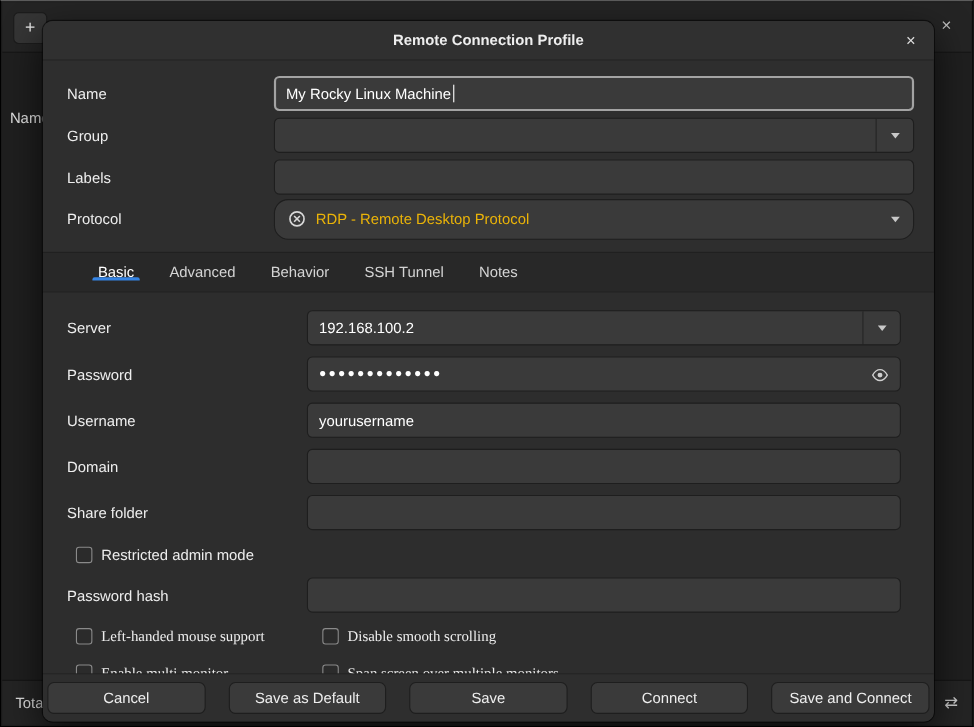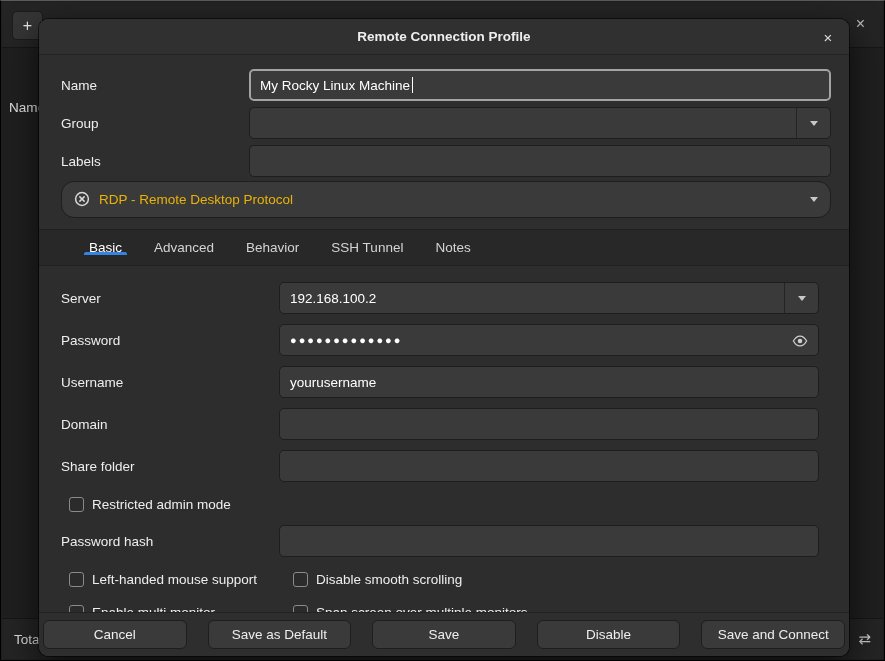--- a/index.html
+++ b/index.html
@@ -110,21 +110,21 @@
   .tab-content {
     flex:1 1 auto; overflow:hidden; padding:16px 30px 0 22px;
     background:#2d2d2d; position:relative;
   }
   .trow { display:flex; align-items:center; height:32px; margin-bottom:10px; }
   .tlabel { width:218px; font-size:13.5px; color:#eeeeee; }
   .pw-text { font-size:11px; letter-spacing:2px; color:#ffffff; }
   .eye-zone { position:absolute; right:9px; top:7px; width:18px; height:18px; }
 
   .crow { display:flex; align-items:center; gap:8px; height:24px; margin:2px 0 9px 8px; font-size:13.5px; }
-  .cgroup { display:flex; align-items:flex-start; gap:8px; }
+  .cgroup { display:flex; align-items:flex-start; gap:8px;font-family:Liberation Serif, serif; }
   .cgroup.first { width:216px; }
   .checkbox {
     width:15px; height:15px; flex:0 0 15px;
     background:#2b2b2b; border:1px solid #8a8a8a; border-radius:3px;
   }
 
   .action-bar {
     flex:0 0 44px; background:#2e2e2e; border-top:1px solid #222222;
     display:flex; gap:21px; padding:7px 4px;
   }
@@ -173,20 +173,21 @@
           </span>
         </div>
       </div>
       <div class="frow">
         <span class="flabel">Labels</span>
         <div class="entry">
           <span></span>
         </div>
       </div>
       <div class="frow">
+        <span class="flabel">Protocol</span>
         <div class="dropdown">
           <svg width="16" height="16" viewBox="0 0 16 16">
             <circle cx="8" cy="8" r="6.4" fill="none" stroke="#d8d8d8" stroke-width="1.5"></circle>
             <path d="M5.4 5.4l5.2 5.2M10.6 5.4l-5.2 5.2" stroke="#d8d8d8" stroke-width="1.5"></path>
           </svg>
           <span>RDP - Remote Desktop Protocol</span>
           <span class="arrow"></span>
         </div>
       </div>
     </div>
@@ -272,18 +273,18 @@
           <span class="checkbox"></span>
           <span>Span screen over multiple monitors</span>
         </span>
       </div>
     </div>
 
     <div class="action-bar">
       <button class="action-btn">Cancel</button>
       <button class="action-btn">Save as Default</button>
       <button class="action-btn">Save</button>
-      <button class="action-btn">Disable</button>
+      <button class="action-btn">Connect</button>
       <button class="action-btn">Save and Connect</button>
     </div>
 
   </div>
 </div>
 
 </body></html>

